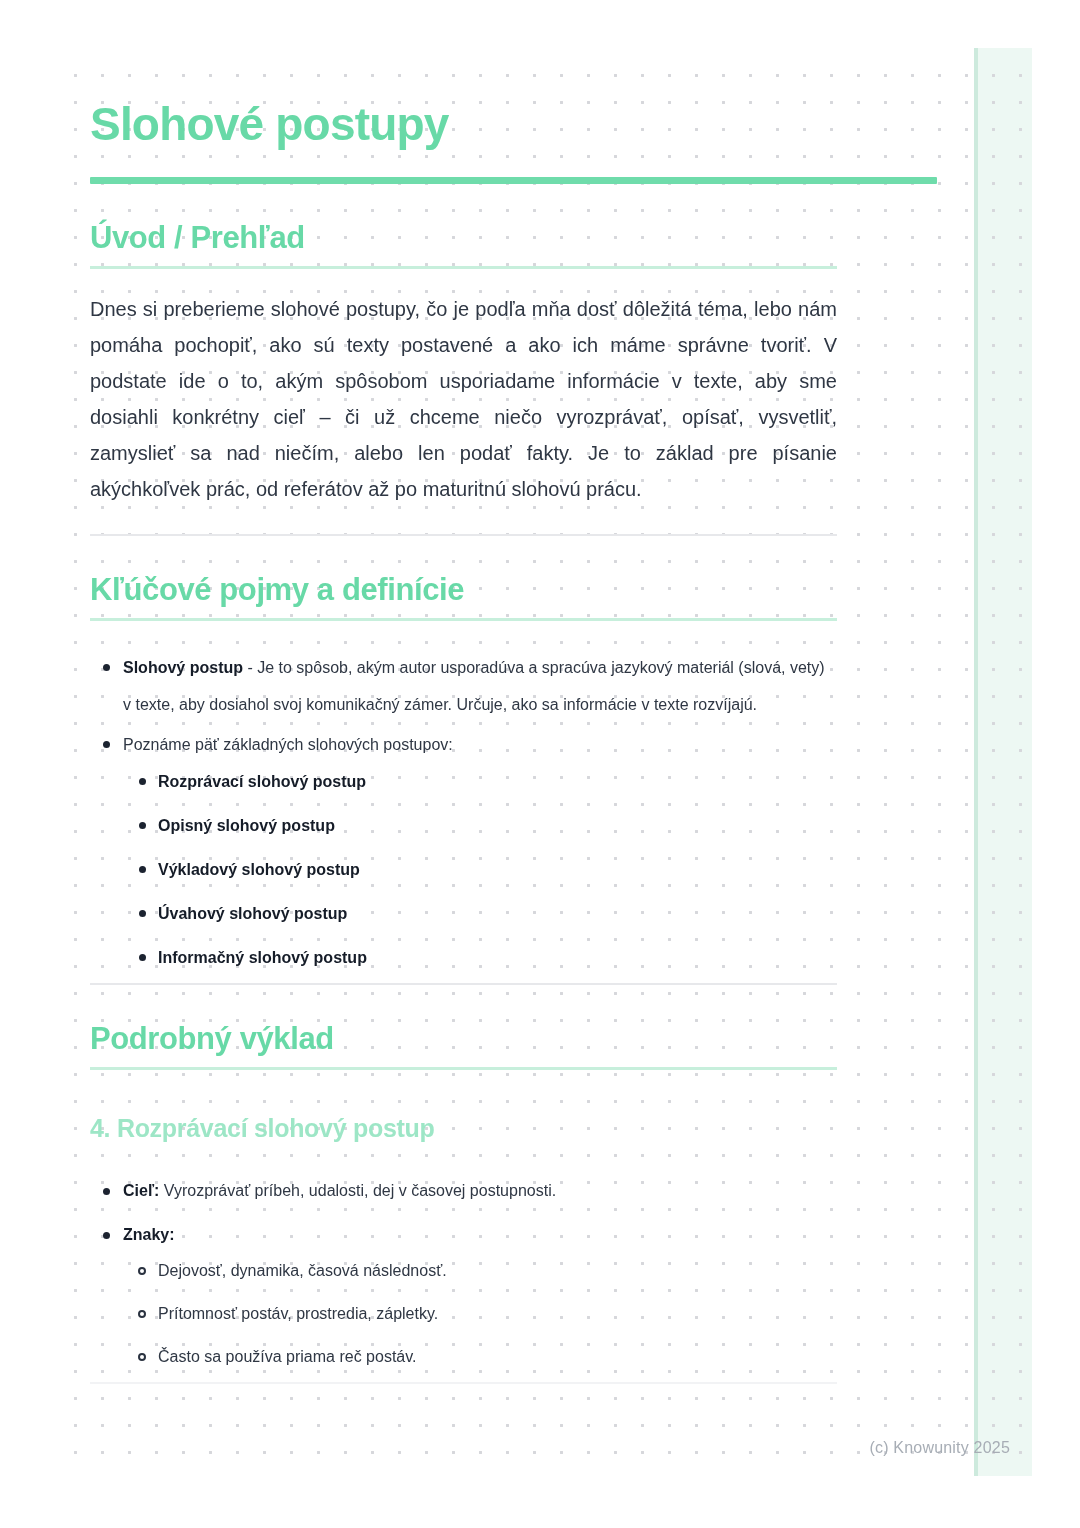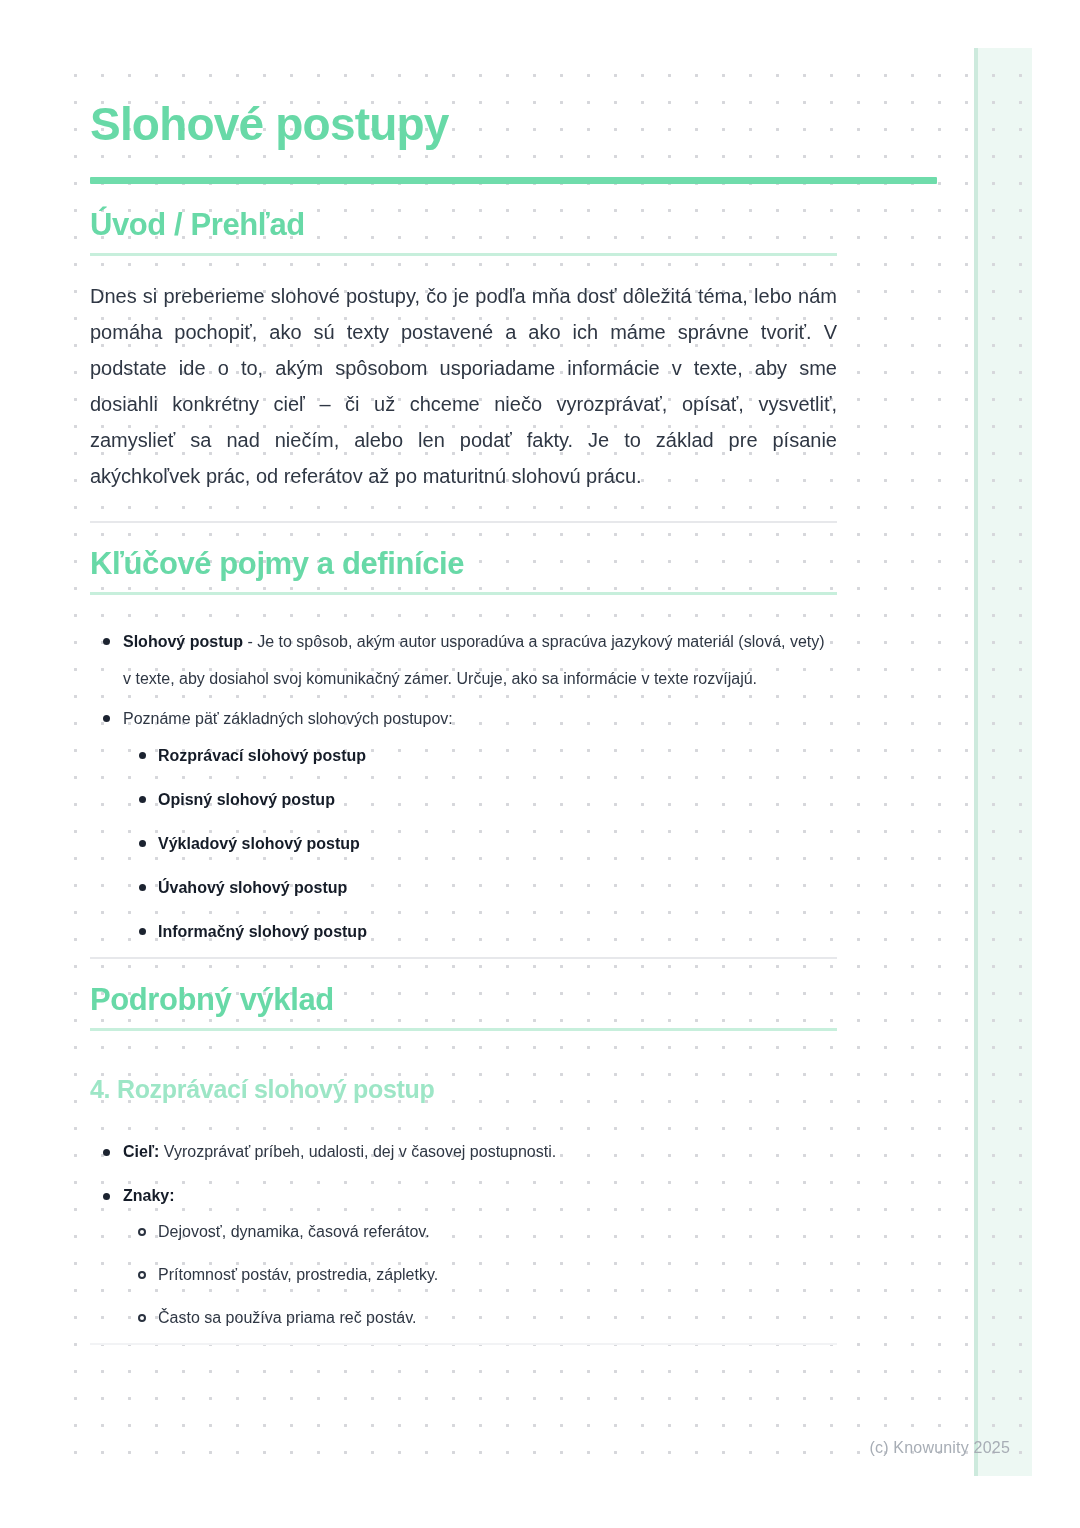--- a/index.html
+++ b/index.html
@@ -16,21 +16,21 @@
           background-image: radial-gradient(circle, #d6d7db 1.4px, transparent 1.6px);
           background-size:27px 27px; background-position:12px 12px;
           pointer-events:none; }
 
   .content { position:absolute; left:90px; top:0; width:747px; color:#2f3744; }
 
   h1 { margin-top:94px; font-size:46px; line-height:60px; font-weight:bold;
        letter-spacing:-0.8px; color:#68d9a7; }
   .title-rule { margin-top:23px; width:847px; height:7px; background:#6fdcab; border-radius:1px; }
 
-  h2 { margin-top:20px; font-size:31px; line-height:41px; font-weight:bold;
+  h2 { margin-top:33px; font-size:31px; line-height:41px; font-weight:bold;
        letter-spacing:-0.4px; color:#68d9a7; }
   .h2-rule { margin-top:8px; width:747px; height:3px; background:#c7efdc; }
 
   h3 { margin-top:42px; font-size:25px; line-height:33px; font-weight:bold;
        letter-spacing:-0.3px; color:#9de6c6; }
 
   .para { margin-top:22px; font-size:20px; line-height:36px; text-align:justify;
           color:#2f3744; }
 
   .divider { margin-top:27px; width:747px; height:2px; background:#e7e8eb; }
@@ -125,21 +125,21 @@
         <span class="disc"></span>
         <span><b class="blabel">Cieľ:</b><span> Vyrozprávať príbeh, udalosti, dej v časovej postupnosti.</span></span>
       </div>
       <div class="li">
         <span class="disc"></span>
         <span class="blabel">Znaky:</span>
       </div>
       <div class="sublist">
         <div class="li">
           <span class="ring"></span>
-          <span>Dejovosť, dynamika, časová referátov.</span>
+          <span>Dejovosť, dynamika, časová následnosť.</span>
         </div>
         <div class="li">
           <span class="ring"></span>
           <span>Prítomnosť postáv, prostredia, zápletky.</span>
         </div>
         <div class="li">
           <span class="ring"></span>
           <span>Často sa používa priama reč postáv.</span>
         </div>
       </div>

